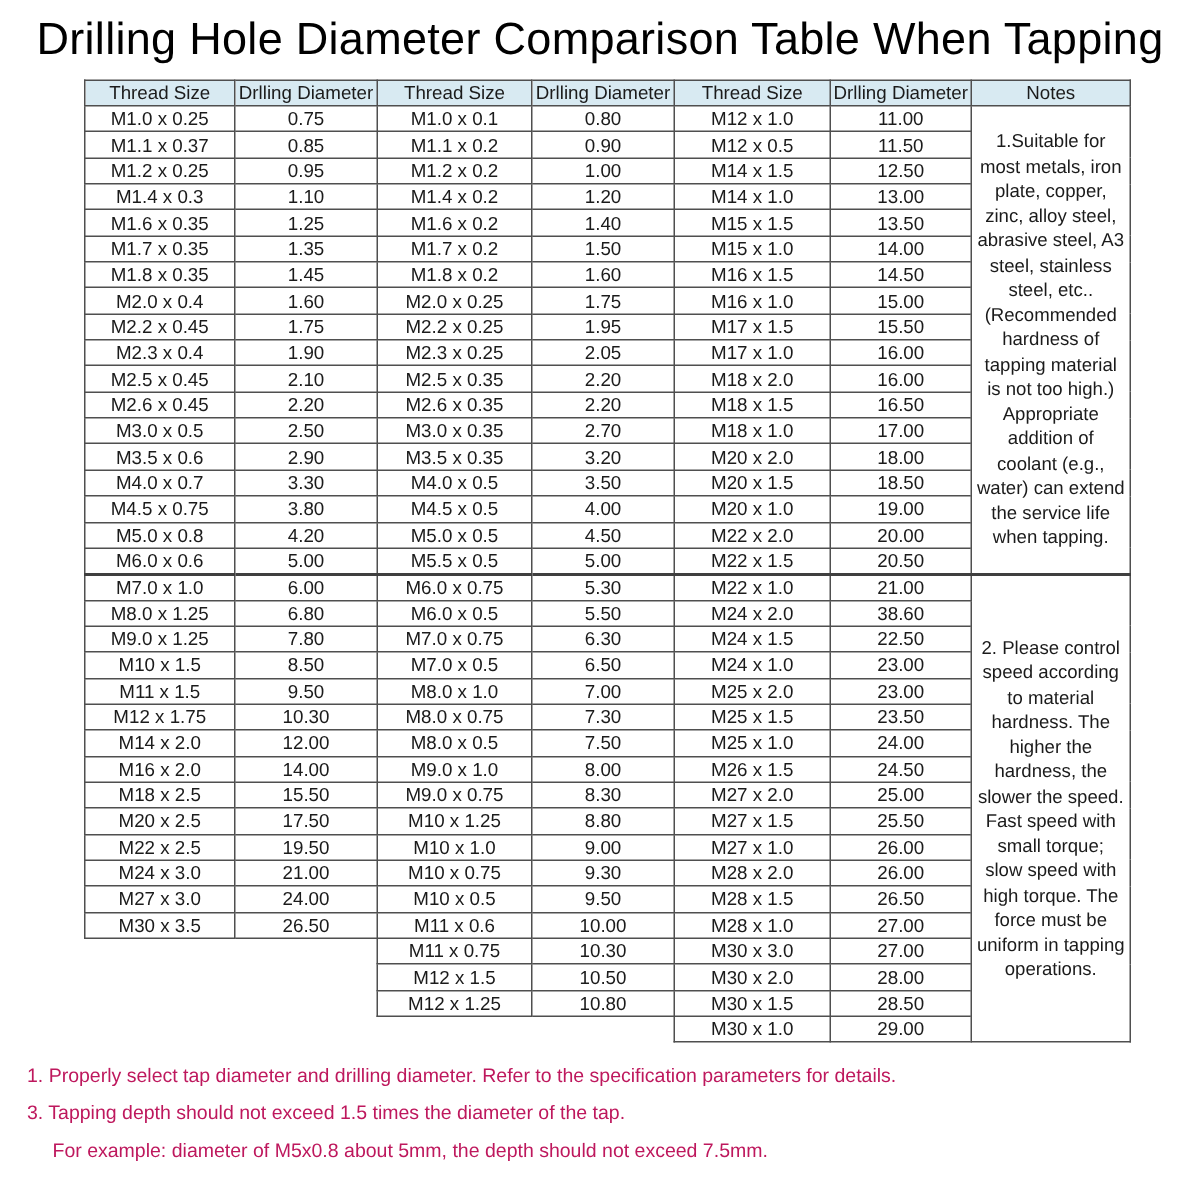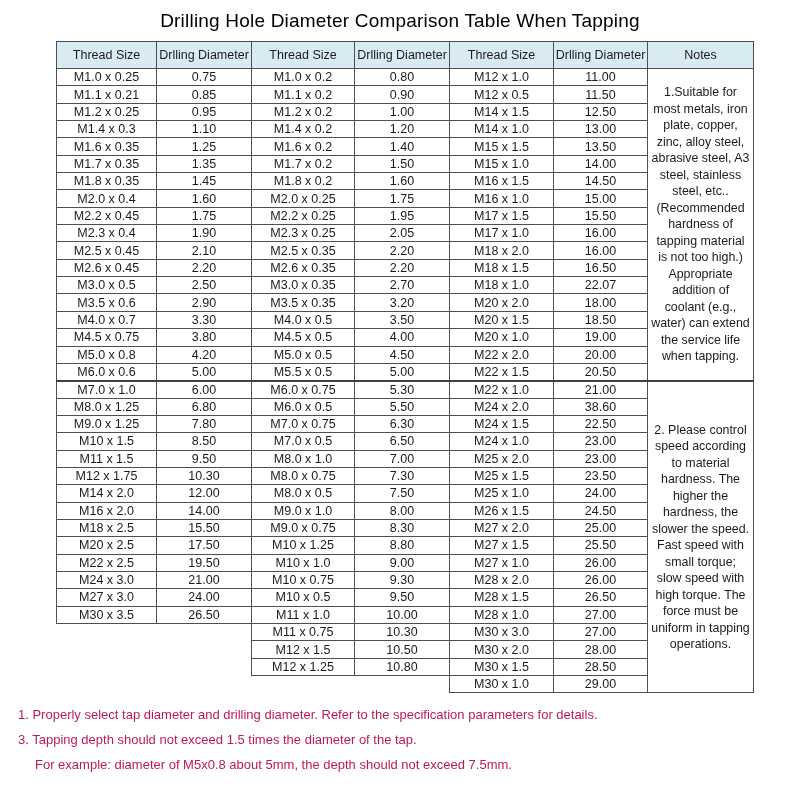--- a/index.html
+++ b/index.html
@@ -4,33 +4,33 @@
 <style>
   * { box-sizing: border-box; }
   html, body { margin: 0; padding: 0; }
   body {
     width: 800px; height: 800px; overflow: hidden;
     background: #ffffff; color: #1b1b1b;
     font-family: "Liberation Sans", sans-serif;
   }
   .title {
     margin: 0; padding: 10px 0 9px;
-    text-align: center; font-size: 19px; font-weight: 400;
+    text-align: center; font-size: 30px; font-weight: 400;
     color: #000000; letter-spacing: 0.2px;
   }
   table.comparison {
     border-collapse: collapse; table-layout: fixed;
     margin-left: 56px;
   }
   th, td {
     border: 1px solid #4f4f4f; text-align: center;
     overflow: hidden; white-space: nowrap; padding: 0;
   }
   thead th {
-    background: #d8eaf2; height: 27px;
+    background: #d8eaf2; height: 17px;
     font-size: 12.5px; font-weight: 400;
   }
   tbody td { height: 17.35px; font-size: 12.5px; }
   td.blank { border: none; }
   td.notes-cell {
     white-space: normal; font-size: 12.4px; line-height: 1.33;
     padding: 0 3px; vertical-align: middle;
   }
   tr.section-divider td { border-top: 2px solid #3f3f3f; }
   .footnotes { margin: 14px 0 0 18px; font-size: 13px; color: #be185d; }
@@ -60,28 +60,28 @@
       <th>Drlling Diameter</th>
       <th>Thread Size</th>
       <th>Drlling Diameter</th>
       <th>Notes</th>
     </tr>
   </thead>
   <tbody>
       <tr>
         <td>M1.0 x 0.25</td>
         <td>0.75</td>
-        <td>M1.0 x 0.2</td>
+        <td>M1.0 x 0.1</td>
         <td>0.80</td>
         <td>M12 x 1.0</td>
         <td>11.00</td>
         <td rowspan="18" class="notes-cell">1.Suitable for most metals, iron plate, copper, zinc, alloy steel, abrasive steel, A3 steel, stainless steel, etc..(Recommended hardness of tapping material is not too high.) Appropriate addition of coolant (e.g., water) can extend the service life when tapping.</td>
       </tr>
       <tr>
-        <td>M1.1 x 0.21</td>
+        <td>M1.1 x 0.37</td>
         <td>0.85</td>
         <td>M1.1 x 0.2</td>
         <td>0.90</td>
         <td>M12 x 0.5</td>
         <td>11.50</td>
       </tr>
       <tr>
         <td>M1.2 x 0.25</td>
         <td>0.95</td>
         <td>M1.2 x 0.2</td>
@@ -160,21 +160,21 @@
         <td>2.20</td>
         <td>M18 x 1.5</td>
         <td>16.50</td>
       </tr>
       <tr>
         <td>M3.0 x 0.5</td>
         <td>2.50</td>
         <td>M3.0 x 0.35</td>
         <td>2.70</td>
         <td>M18 x 1.0</td>
-        <td>22.07</td>
+        <td>17.00</td>
       </tr>
       <tr>
         <td>M3.5 x 0.6</td>
         <td>2.90</td>
         <td>M3.5 x 0.35</td>
         <td>3.20</td>
         <td>M20 x 2.0</td>
         <td>18.00</td>
       </tr>
       <tr>
@@ -310,21 +310,21 @@
         <td>M27 x 3.0</td>
         <td>24.00</td>
         <td>M10 x 0.5</td>
         <td>9.50</td>
         <td>M28 x 1.5</td>
         <td>26.50</td>
       </tr>
       <tr>
         <td>M30 x 3.5</td>
         <td>26.50</td>
-        <td>M11 x 1.0</td>
+        <td>M11 x 0.6</td>
         <td>10.00</td>
         <td>M28 x 1.0</td>
         <td>27.00</td>
       </tr>
       <tr>
         <td class="blank"></td>
         <td class="blank"></td>
         <td>M11 x 0.75</td>
         <td>10.30</td>
         <td>M30 x 3.0</td>

